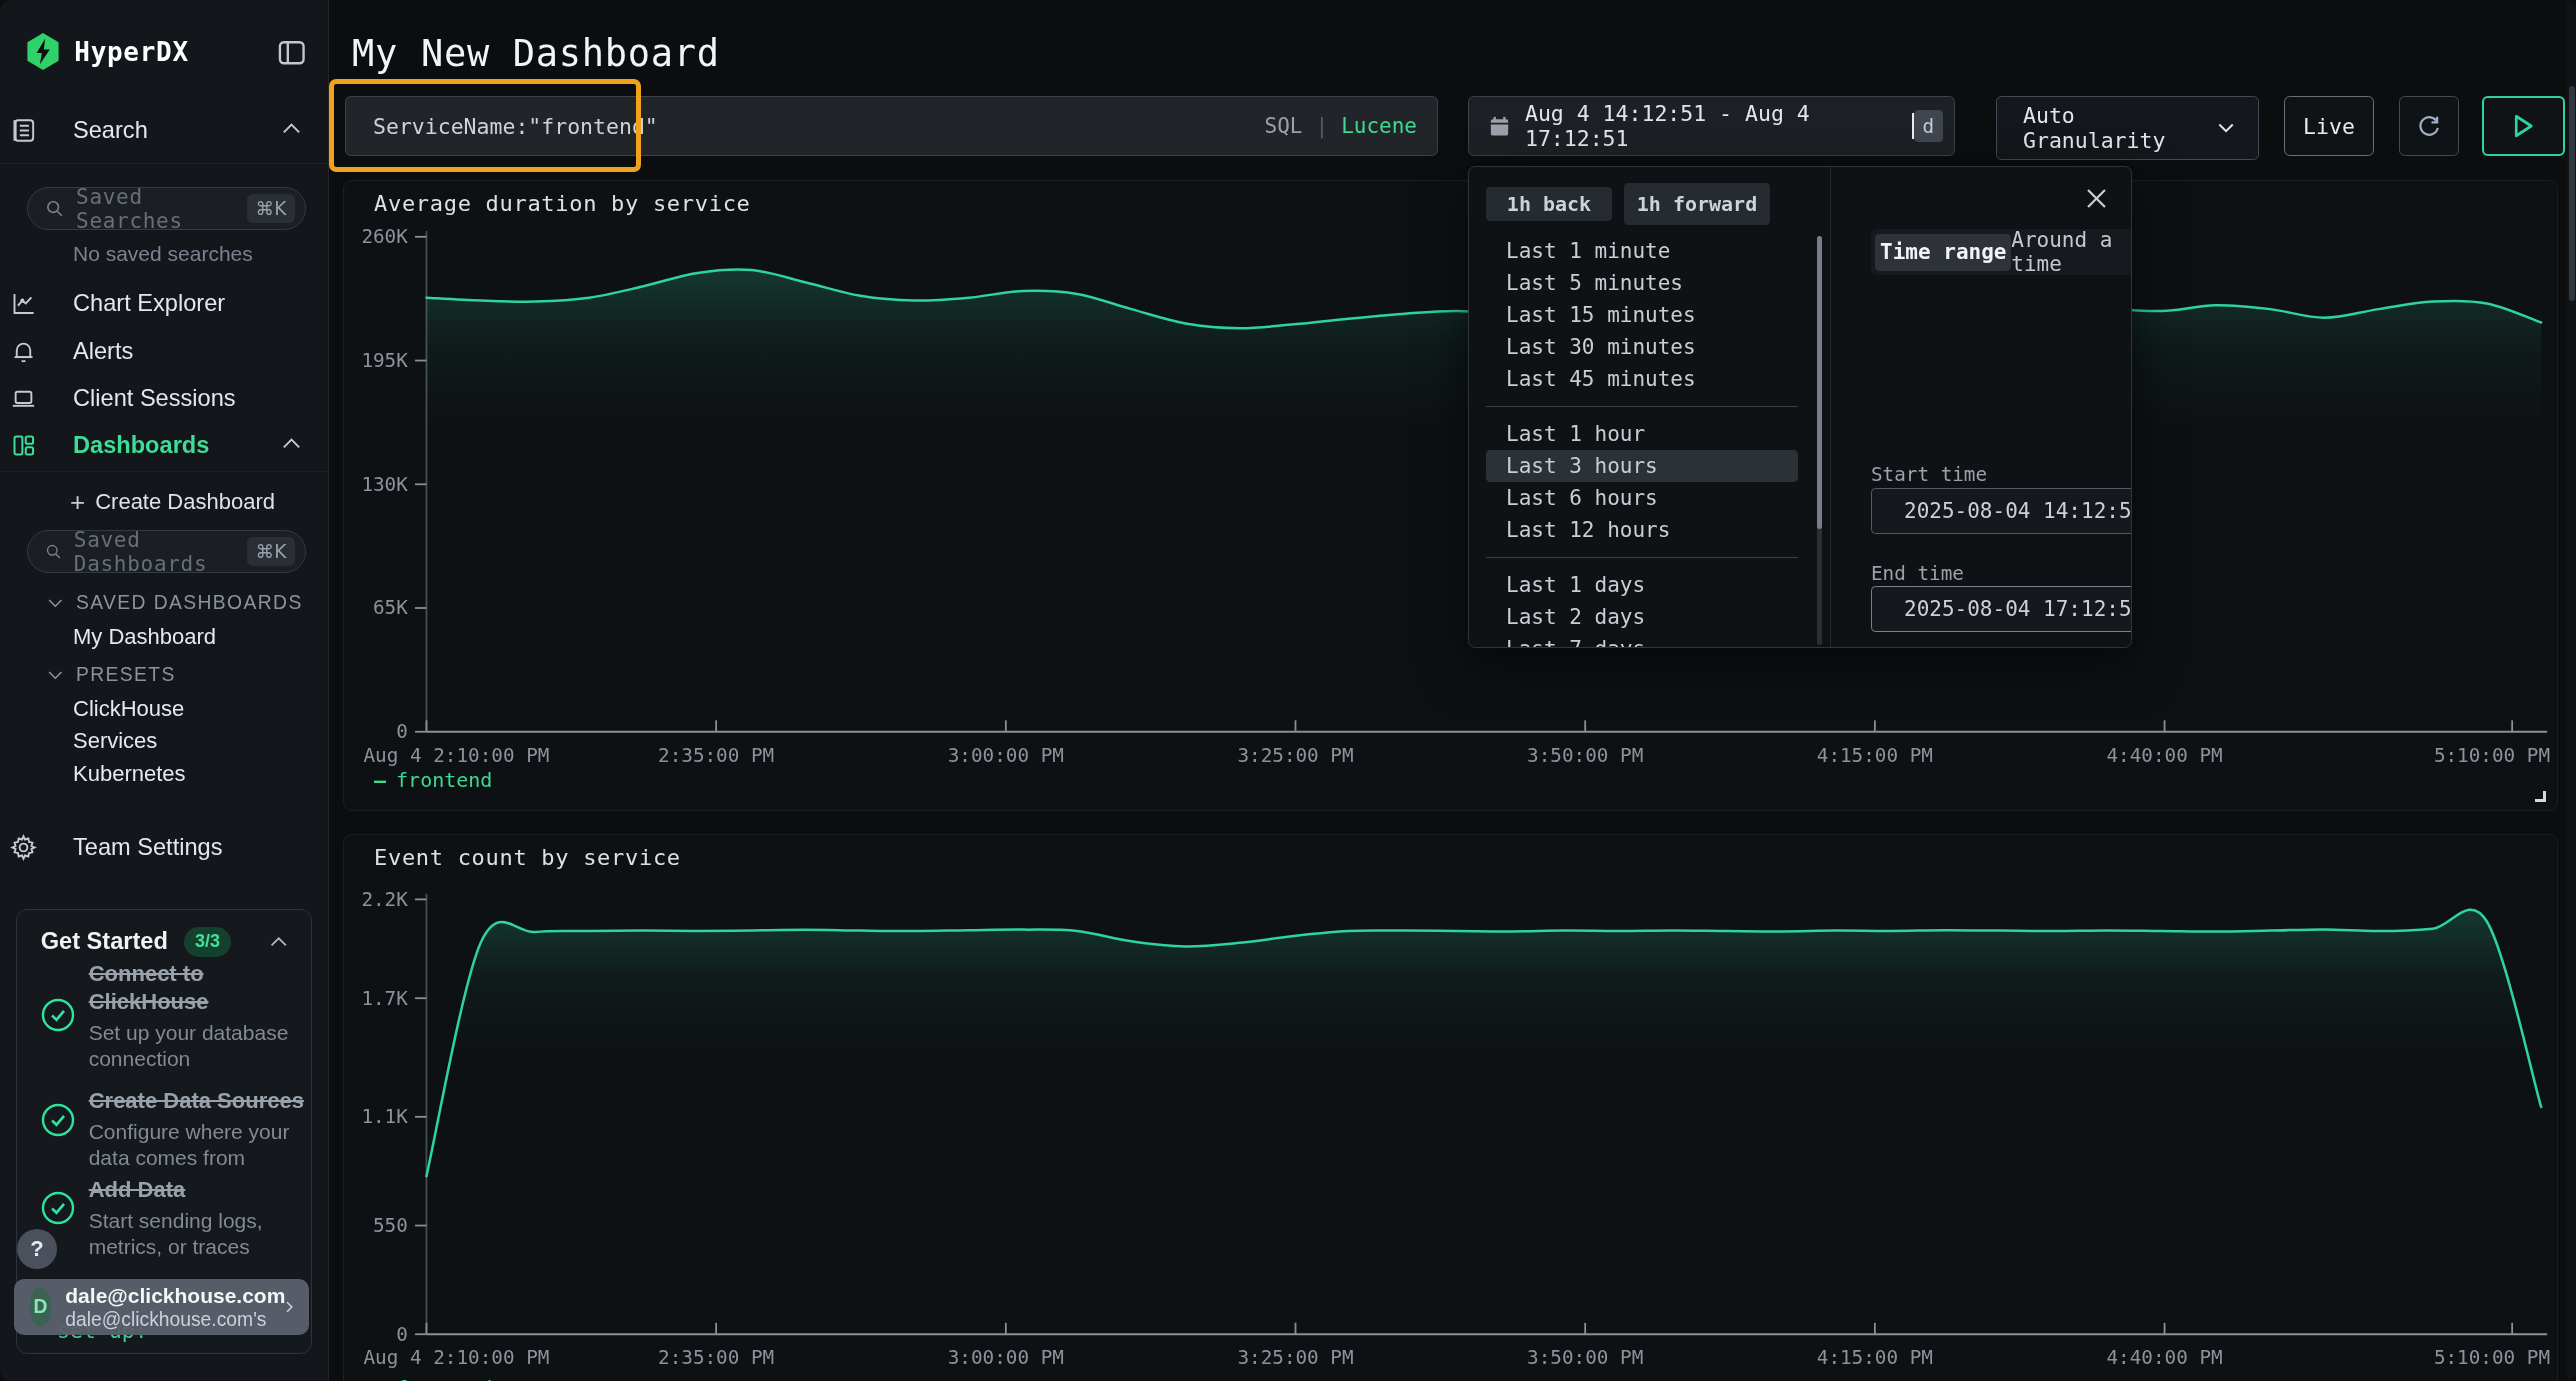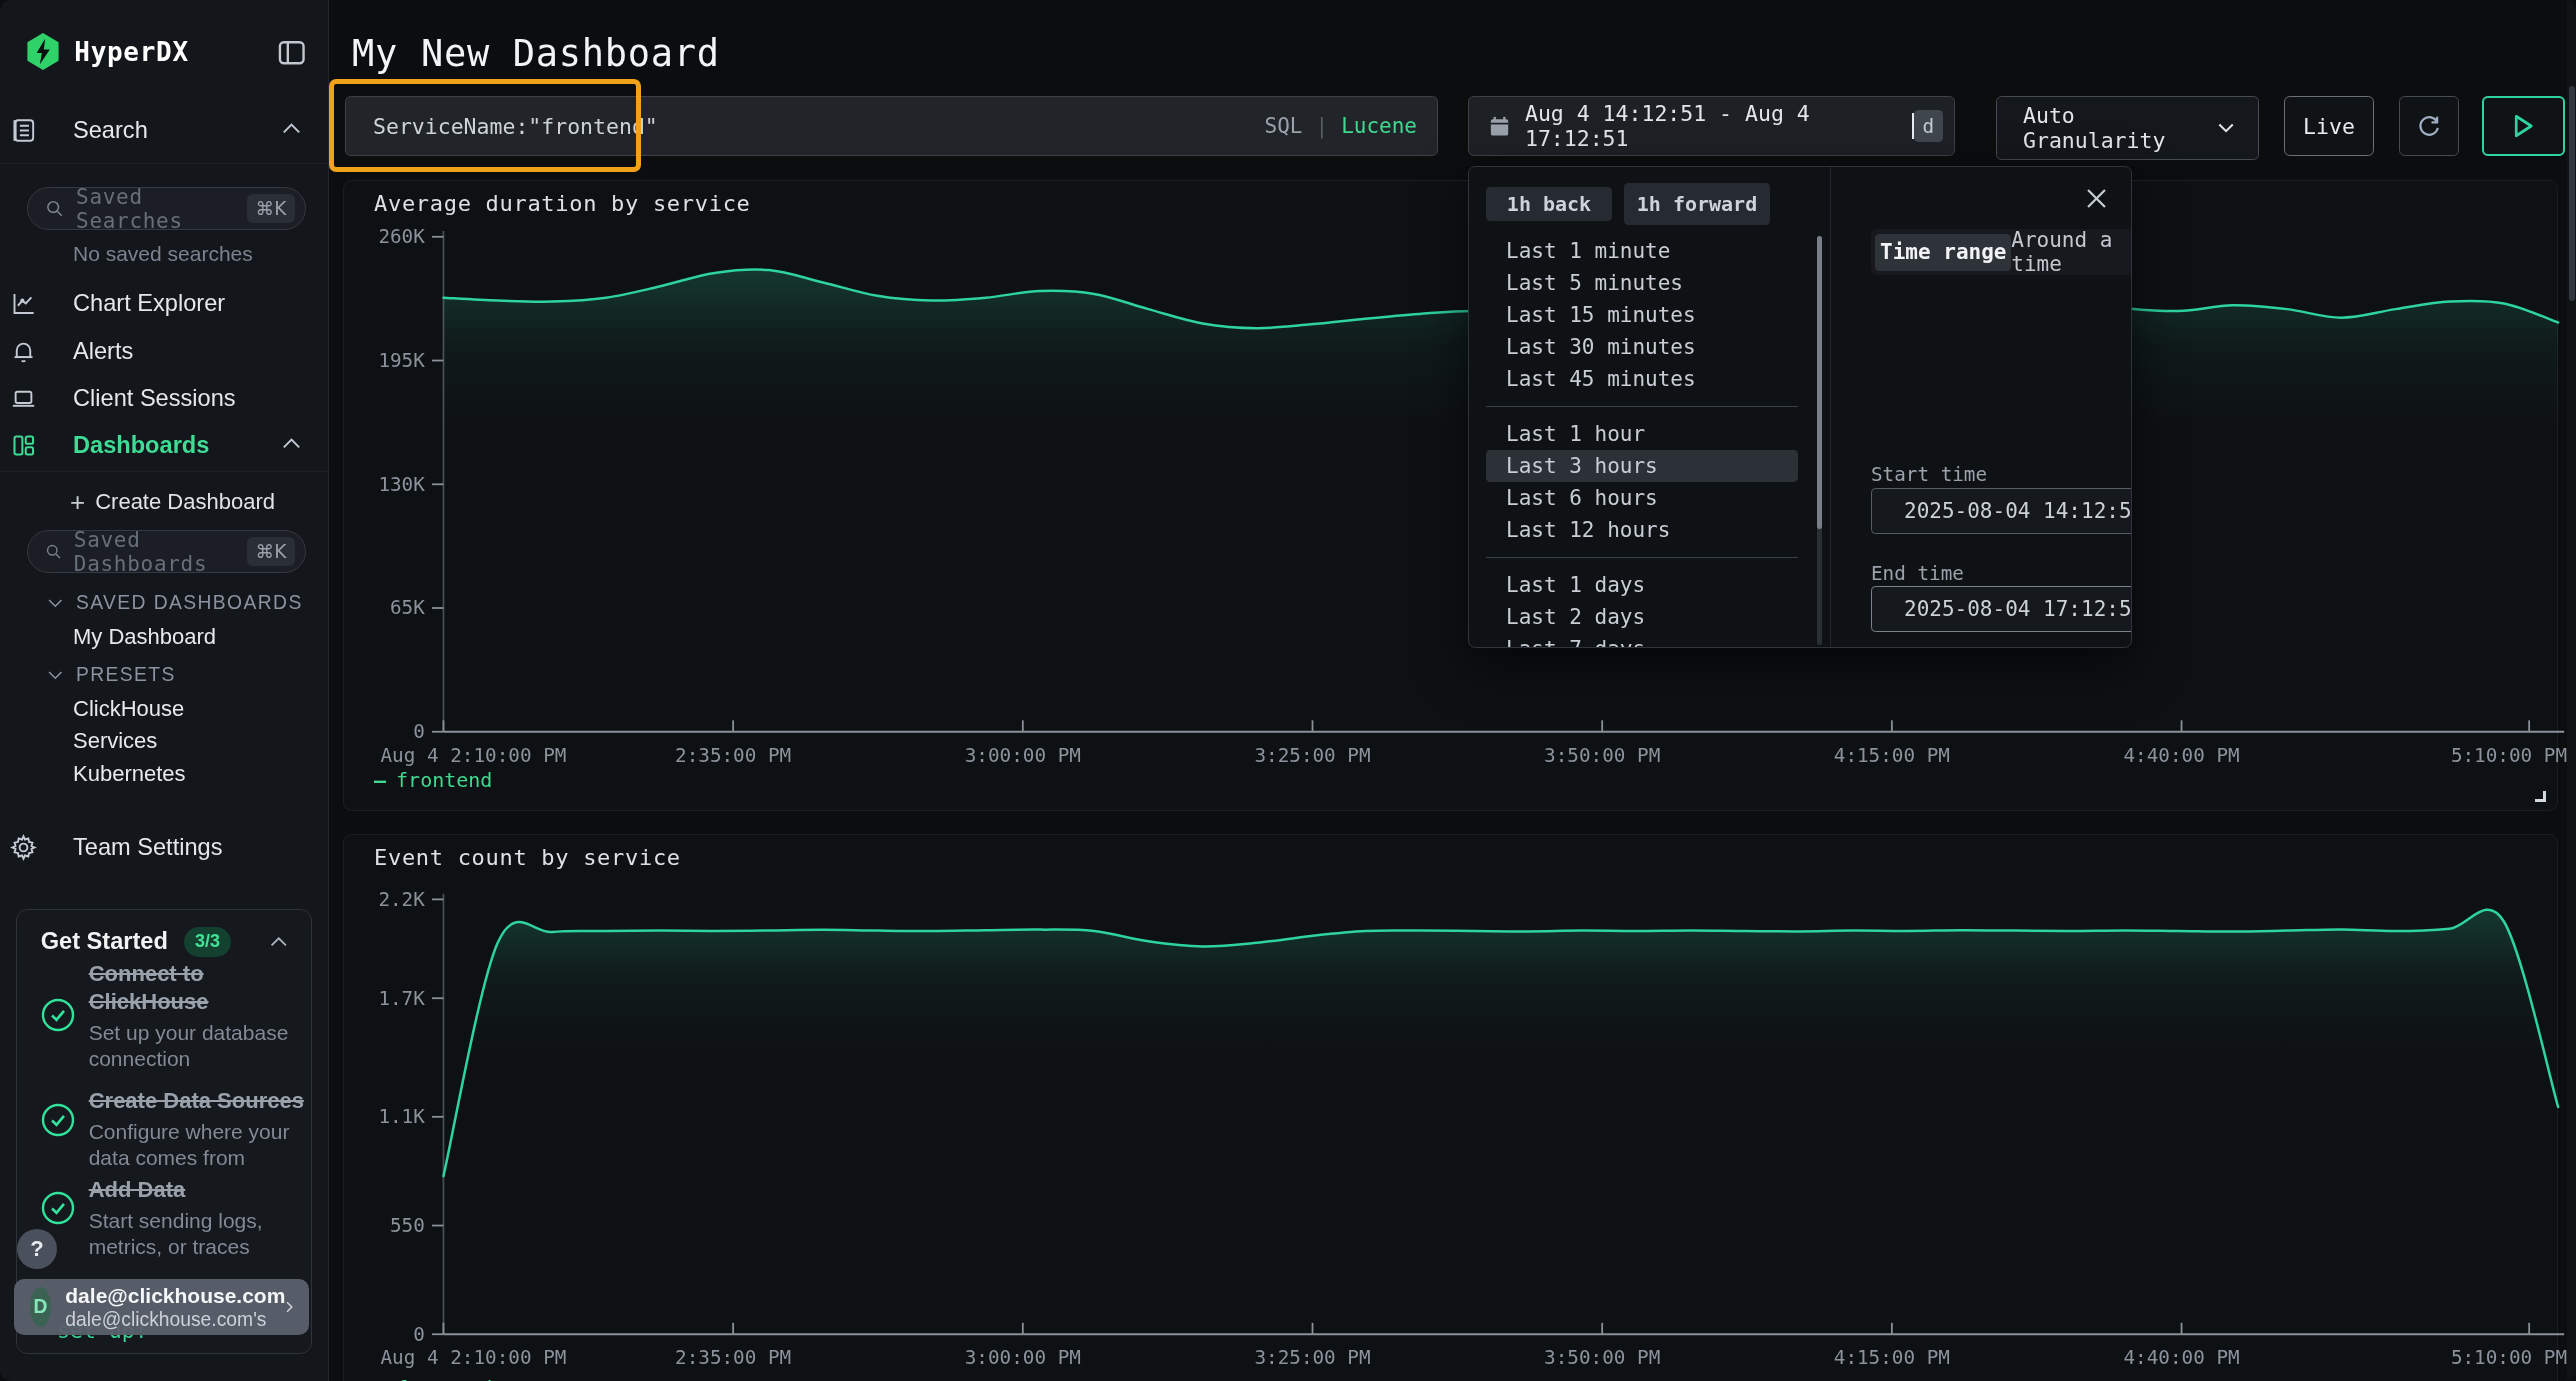--- a/index.html
+++ b/index.html
@@ -50,21 +50,21 @@
   .cursor { display:inline-block; width:2.1px; height:26px; background:#e8ebef; margin-left:1.4px; vertical-align:middle; }
   .d-badge { margin-left:auto; margin-right:11.4px; background:#40464e; color:#c6cbd2; border-radius:4.3px; font-size:19.3px; padding:4.3px 8.6px; }
   .gran-select { left:1996px; top:96px; width:263px; height:64px; background:#14171b; border:1.4px solid #454b52; border-radius:5.7px; display:flex; align-items:center; }
   .gran-text { color:#e2e6ea; font-size:21.5px; margin-left:26px; }
   .btn { border-radius:5.7px; display:flex; align-items:center; justify-content:center; background:#101316; }
   .live-btn { left:2284px; top:96px; width:90px; height:60px; border:1.4px solid #6a7077; color:#e6e9ed; font-size:21.5px; }
   .refresh-btn { left:2399px; top:96px; width:60px; height:60px; border:1.4px solid #454b52; }
   .play-btn { left:2482px; top:96px; width:83px; height:60px; border:2.1px solid #2dd4a0; }
 
   
-  .panel { background:#0e1114; border:1.4px solid #1b1f23; border-radius:8.6px;padding-left:17px; }
+  .panel { background:#0e1114; border:1.4px solid #1b1f23; border-radius:8.6px; }
   #panel1 { left:343px; top:180px; width:2215px; height:631px; }
   #panel2 { left:343px; top:834px; width:2215px; height:631px; }
   .chart-title { color:#dde1e6; font-size:22px; letter-spacing:0.7px; }
   .legend { display:flex; align-items:center; gap:10px; color:#3fd98f; font-size:20px; }
   .legend .dash { font-weight:bold; }
   .resize-corner { width:11.4px; height:11.4px; border-right:3.6px solid #d4d9df; border-bottom:3.6px solid #d4d9df; }
 
   
   #popup { left:1468px; top:166px; width:664px; height:482px; background:#0f1215; border:1.4px solid #30353c; border-radius:7.2px; box-shadow:0 17px 50px rgba(0,0,0,0.65); z-index:50; overflow:hidden; }
   .tp-btn { background:#262b31; border-radius:4.3px; color:#ced3da; font-size:20px; font-weight:bold; display:flex; align-items:center; justify-content:center; }

